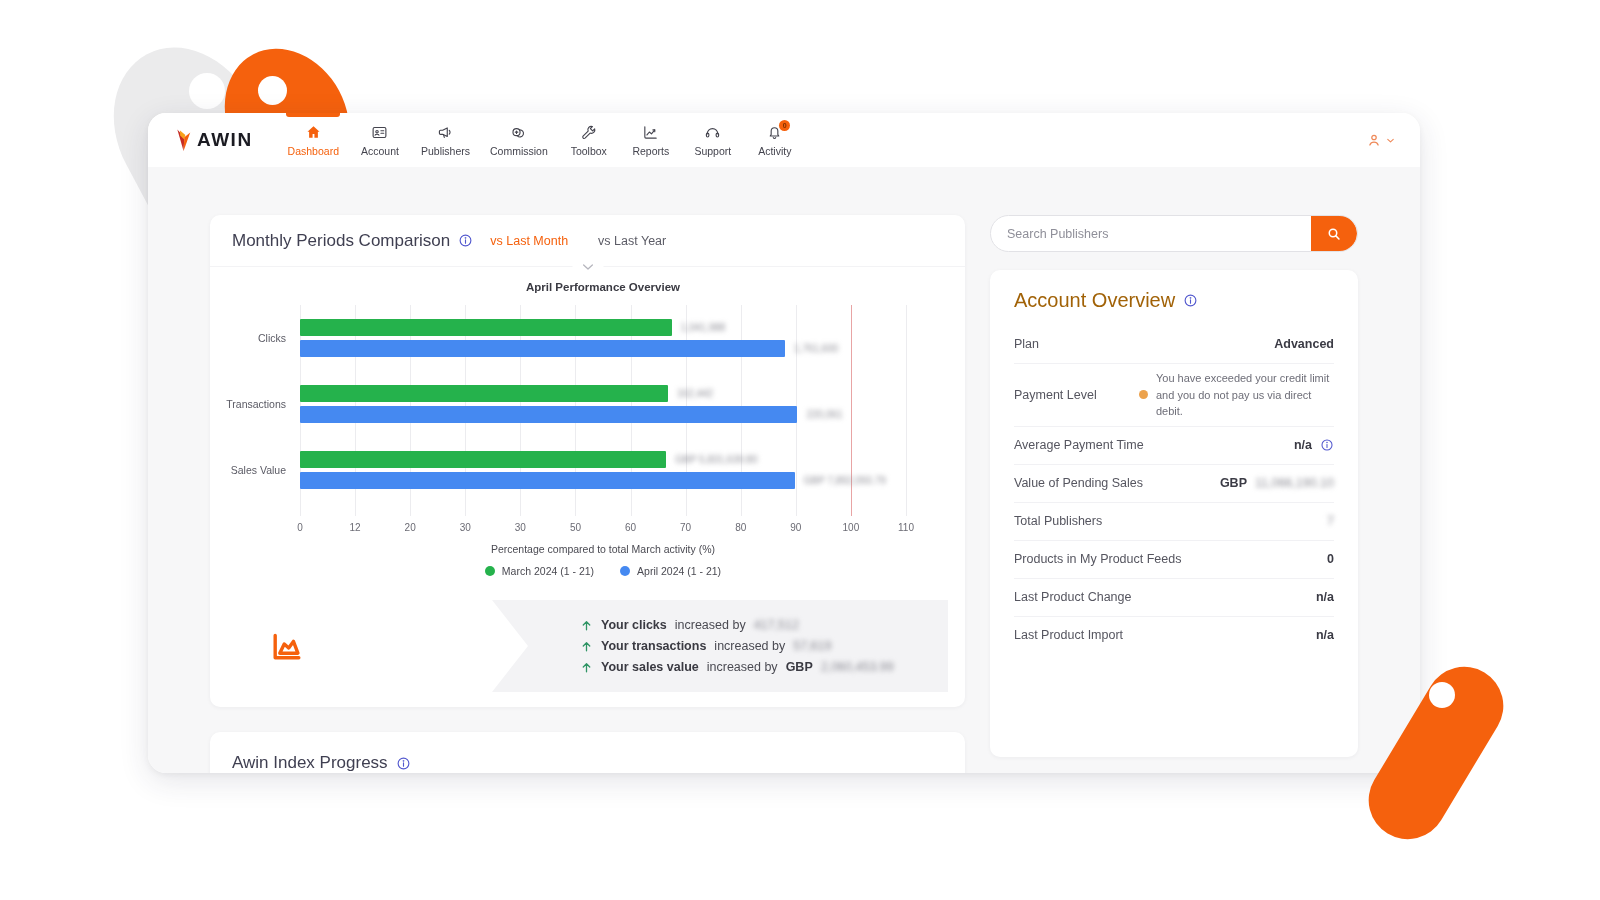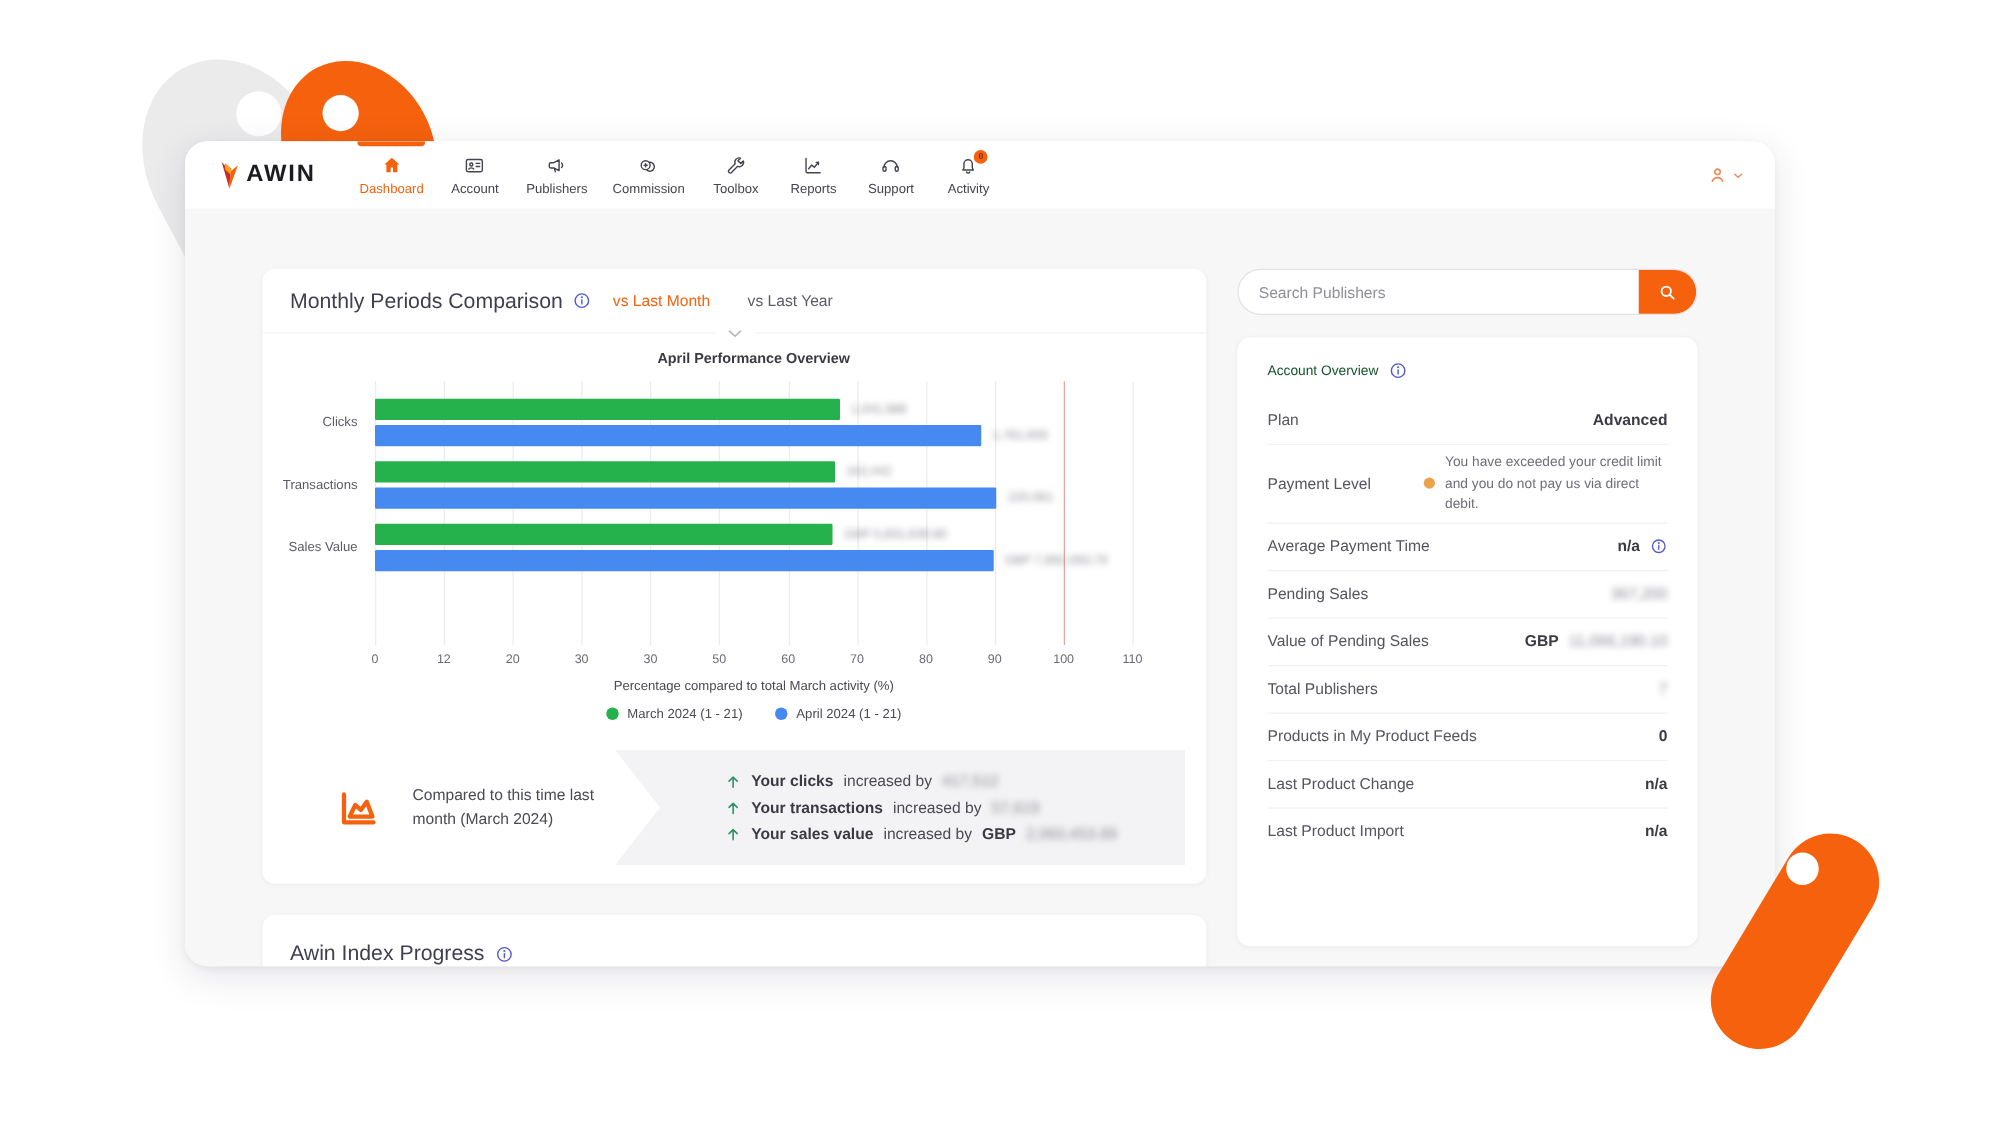--- a/index.html
+++ b/index.html
@@ -43,21 +43,21 @@
   .tab.active { color:#F5610D; }
   .collapse-chevron { position:absolute; left:50%; top:44px; transform:translateX(-50%); background:#fff; padding:0 8px; color:#b5b5bd; display:flex; }
 
   
   .chart { position:relative; height:333px; }
   .chart-title { position:absolute; top:14px; left:90px; width:606px; text-align:center; font-size:11.5px; font-weight:700; color:#3a3a42; }
   .grid { position:absolute; left:90px; top:38px; width:606px; height:211px; }
   .gline { position:absolute; top:0; width:1px; height:100%; background:#ececef; }
   .gline.ref { background:#E8A4A4; }
   .rows { position:absolute; left:0; top:38px; width:696px; height:205px; padding-top:14px; }
-  .group { display:flex; margin-bottom:12px; }
+  .group { display:flex; margin-bottom:28px; }
   .cat { width:90px; text-align:right; padding-right:14px; font-size:10.5px; color:#5a5a64; align-self:center; }
   .bars { position:relative; width:606px; }
   .bar-row { position:relative; height:17px; }
   .bar-row + .bar-row { margin-top:4px; }
   .bar { position:absolute; left:0; top:0; height:17px; border-radius:1px; }
   .bar-label { position:absolute; top:3px; font-size:10px; color:#90909a; white-space:nowrap; }
   .blur { filter:blur(2.6px); color:#8e8e96; }
   .ticks { position:absolute; left:90px; top:255px; width:606px; height:14px; }
   .tick { position:absolute; transform:translateX(-50%); font-size:10px; color:#6b6b74; }
   .xlabel { position:absolute; left:90px; top:276px; width:606px; text-align:center; font-size:10.5px; color:#4a4a52; }
@@ -80,21 +80,21 @@
   .index-head { display:flex; align-items:center; padding:21px 22px; }
 
   
   .search-wrap { position:absolute; left:842px; top:48px; width:368px; height:37px; background:#fff; border:1px solid #e2e2e6; border-radius:19px; display:flex; align-items:center; overflow:hidden; }
   .search-input { flex:1; border:none; outline:none; height:100%; padding:0 16px; font-size:12.5px; color:#44444e; font-family:"Liberation Sans", sans-serif; background:transparent; }
   .search-input::placeholder { color:#8f8f99; }
   .search-btn { width:46px; height:37px; background:#F5610D; border:none; display:flex; align-items:center; justify-content:center; cursor:pointer; border-radius:0 19px 19px 0; }
 
   .account-card { left:842px; top:103px; width:368px; height:487px; }
   .acc-head { display:flex; align-items:center; padding:19px 24px 13px; }
-  .acc-title { font-size:11px; font-weight:500; color:#14532d; }
+  .acc-title { font-size:20px; font-weight:500; color:#a16207; }
   .acc-rows { padding:0 24px; }
   .acc-row { display:flex; align-items:center; justify-content:space-between; min-height:38px; border-top:1px solid #f1f1f4; }
   .acc-row:first-child { border-top:none; }
   .acc-row.tall { min-height:53px; padding:6px 0; }
   .acc-label { font-size:12.5px; color:#55555f; }
   .acc-value { display:flex; align-items:center; gap:8px; font-size:12.5px; color:#3b3b45; text-align:right; }
   .acc-value .bold { font-weight:700; }
   .dot { width:9px; height:9px; border-radius:50%; background:#ECA24D; flex:0 0 auto; }
   .status-text { width:178px; font-size:11px; line-height:1.5; color:#6e6e78; text-align:left; }
   .info-sm { color:#5157CE; display:inline-flex; cursor:pointer; }
@@ -322,21 +322,20 @@
         </div>
 
         <div class="summary">
           <div class="summary-left">
             <span class="summary-ic ic">
               <svg viewBox="0 0 32 32" width="42" height="42" fill="none" stroke="currentColor" stroke-width="2.6" stroke-linecap="round" stroke-linejoin="round">
                   <path d="M7 8v17h18"></path>
                   <path d="M10.5 21.5l3.4-7 3.4 3 3.6-5 3.4 9Z"></path>
                 </svg>
             </span>
-            <div class="summary-text">Compared to this time last month (March 2024)</div>
           </div>
           <div class="stats" id="stats">
               <div class="stat">
                 <span class="ic">
                   <svg viewBox="0 0 24 24" width="13" height="13" fill="none" stroke="#2E9464" stroke-width="2.4" stroke-linecap="round" stroke-linejoin="round">
                     <path d="M12 20V5M6 11l6-6 6 6"></path>
                   </svg>
                 </span>
                 <b>Your clicks</b>
                 <span>increased by</span>
@@ -424,26 +423,20 @@
                 <span class="ic info-sm">
                   <svg viewBox="0 0 24 24" width="14" height="14" fill="none" stroke="currentColor" stroke-width="1.8" stroke-linecap="round">
                     <circle cx="12" cy="12" r="8.6"></circle>
                     <path d="M12 11v5.2"></path>
                     <circle cx="12" cy="7.7" r="0.5" fill="currentColor"></circle>
                   </svg>
                 </span>
               </div>
             </div>
             <div class="acc-row">
-              <span class="acc-label">Pending Sales</span>
-              <div class="acc-value">
-                <span class="blur">367,200</span>
-              </div>
-            </div>
-            <div class="acc-row">
               <span class="acc-label">Value of Pending Sales</span>
               <div class="acc-value">
                 <span class="bold">GBP</span>
                 <span class="blur">11,066,190.10</span>
               </div>
             </div>
             <div class="acc-row">
               <span class="acc-label">Total Publishers</span>
               <div class="acc-value">
                 <span class="blur">7</span>

